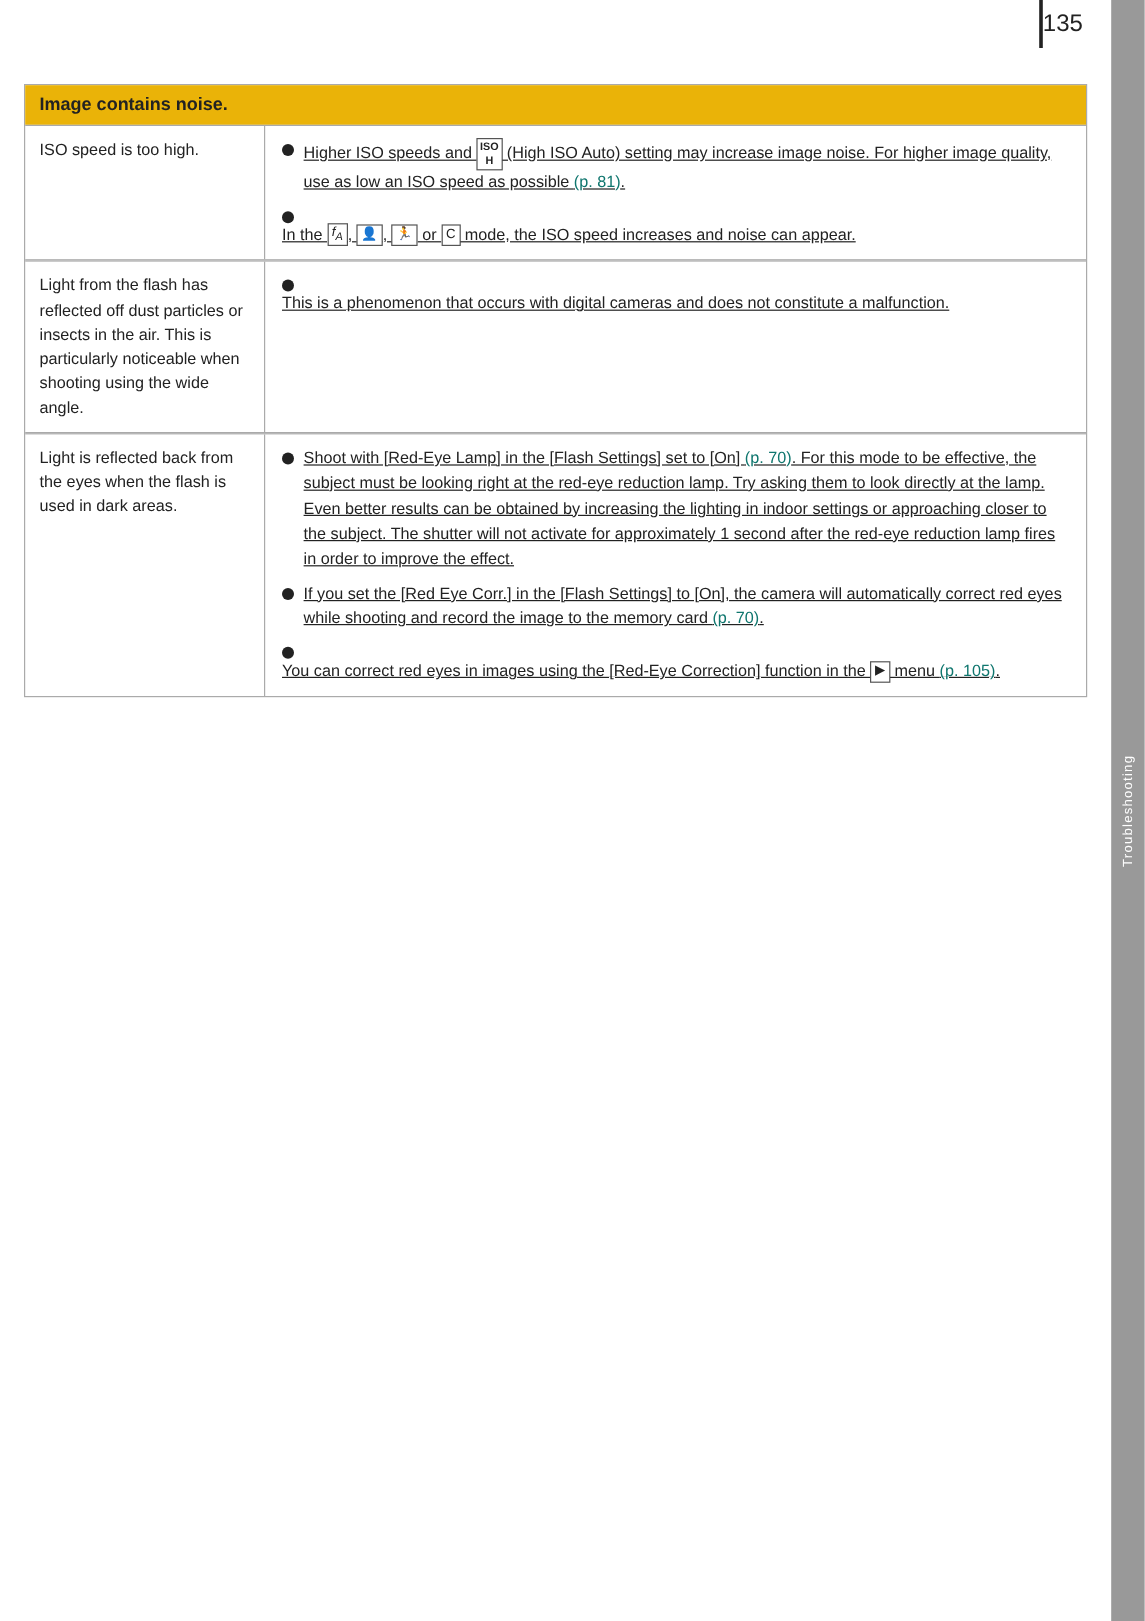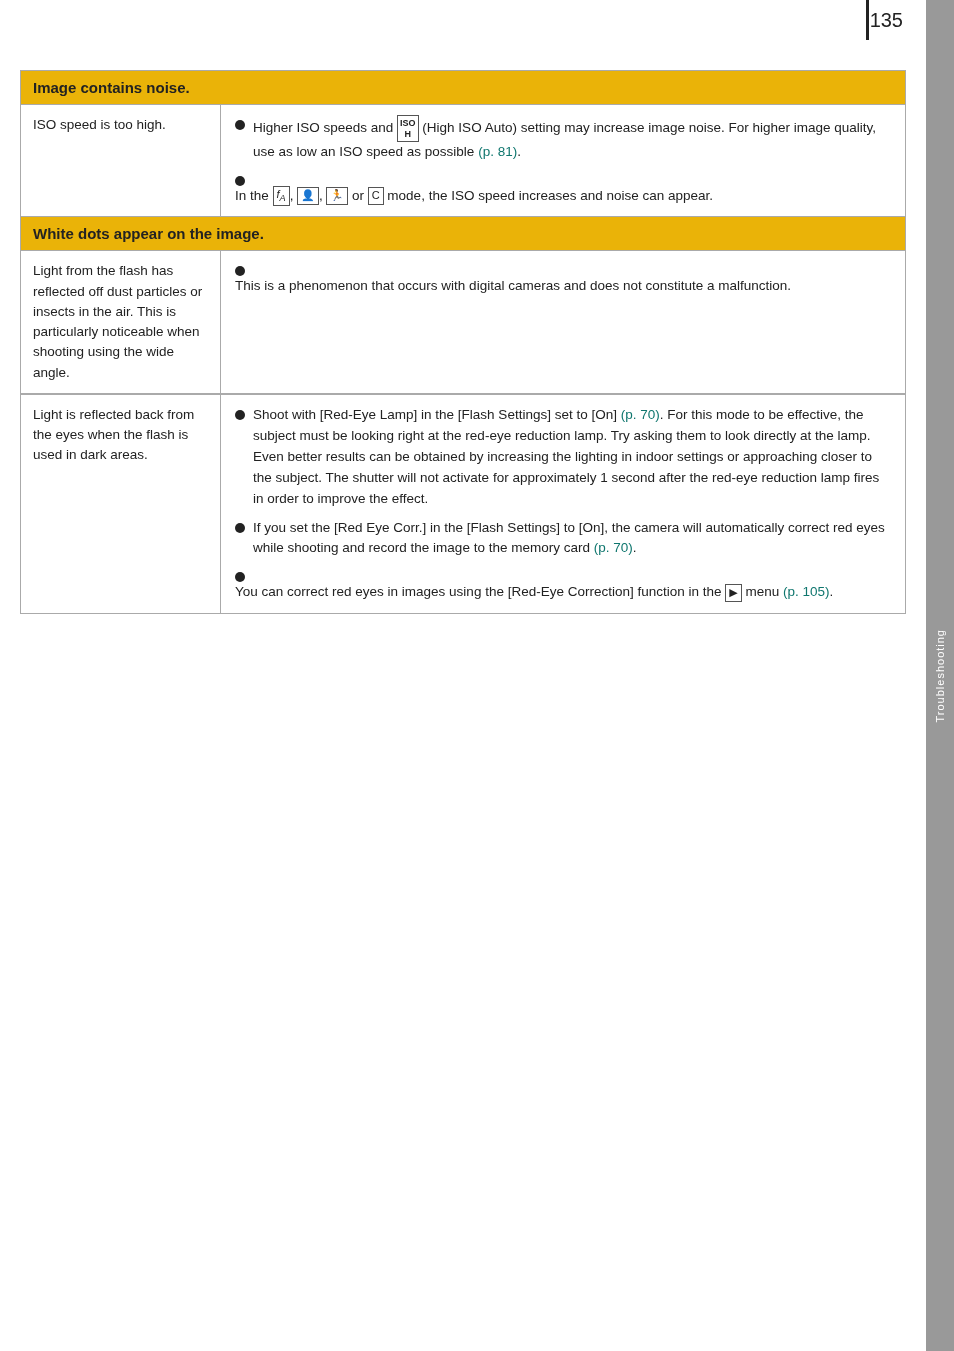--- a/index.html
+++ b/index.html
@@ -34,22 +34,21 @@
 
     .page-number-bar {
       position: absolute;
       top: 0;
       right: 0;
       width: 60px;
       height: 40px;
       background: #fff;
       display: flex;
       align-items: center;
-      justify-content: flex-end;
-      padding-right: 23px;
+      padding-right: 13px;
       border-left: 3px solid #222;
     }
 
     .page-number {
       font-size: 20px;
       font-weight: normal;
       color: #222;
     }
 
     .right-tab {
@@ -131,20 +130,21 @@
       background: #222;
       border-radius: 50%;
       margin-top: 5px;
       margin-right: 8px;
       flex-shrink: 0;
     }
 
     .bullet-text {
       flex: 1;
       line-height: 1.55;
+      text-decoration: underline;
     }
 
     .link-blue {
       color: #0f766e;
     }
 
     .icon-mode {
       display: inline-block;
       border: 1px solid #555;
       font-size: 11px;
@@ -183,21 +183,20 @@
               <span class="bullet-dot"></span>
               <span class="bullet-text">
                 In the <span class="icon-mode" style="font-style:italic;">f<sub>A</sub></span>, <span class="icon-mode">👤</span>, <span class="icon-mode">🏃</span> or <span class="icon-mode">C</span> mode, the ISO speed increases and noise can appear.
               </span>
             </div>
           </div>
         </div>
       </div>
 
       <div class="section">
-        <div class="section-header">White dots appear on the image.</div>
         <div class="section-body">
           <div class="cause-col">Light from the flash has reflected off dust particles or insects in the air. This is particularly noticeable when shooting using the wide angle.</div>
           <div class="solution-col">
             <div class="bullet-item">
               <span class="bullet-dot"></span>
               <span class="bullet-text">This is a phenomenon that occurs with digital cameras and does not constitute a malfunction.</span>
             </div>
           </div>
         </div>
       </div>

